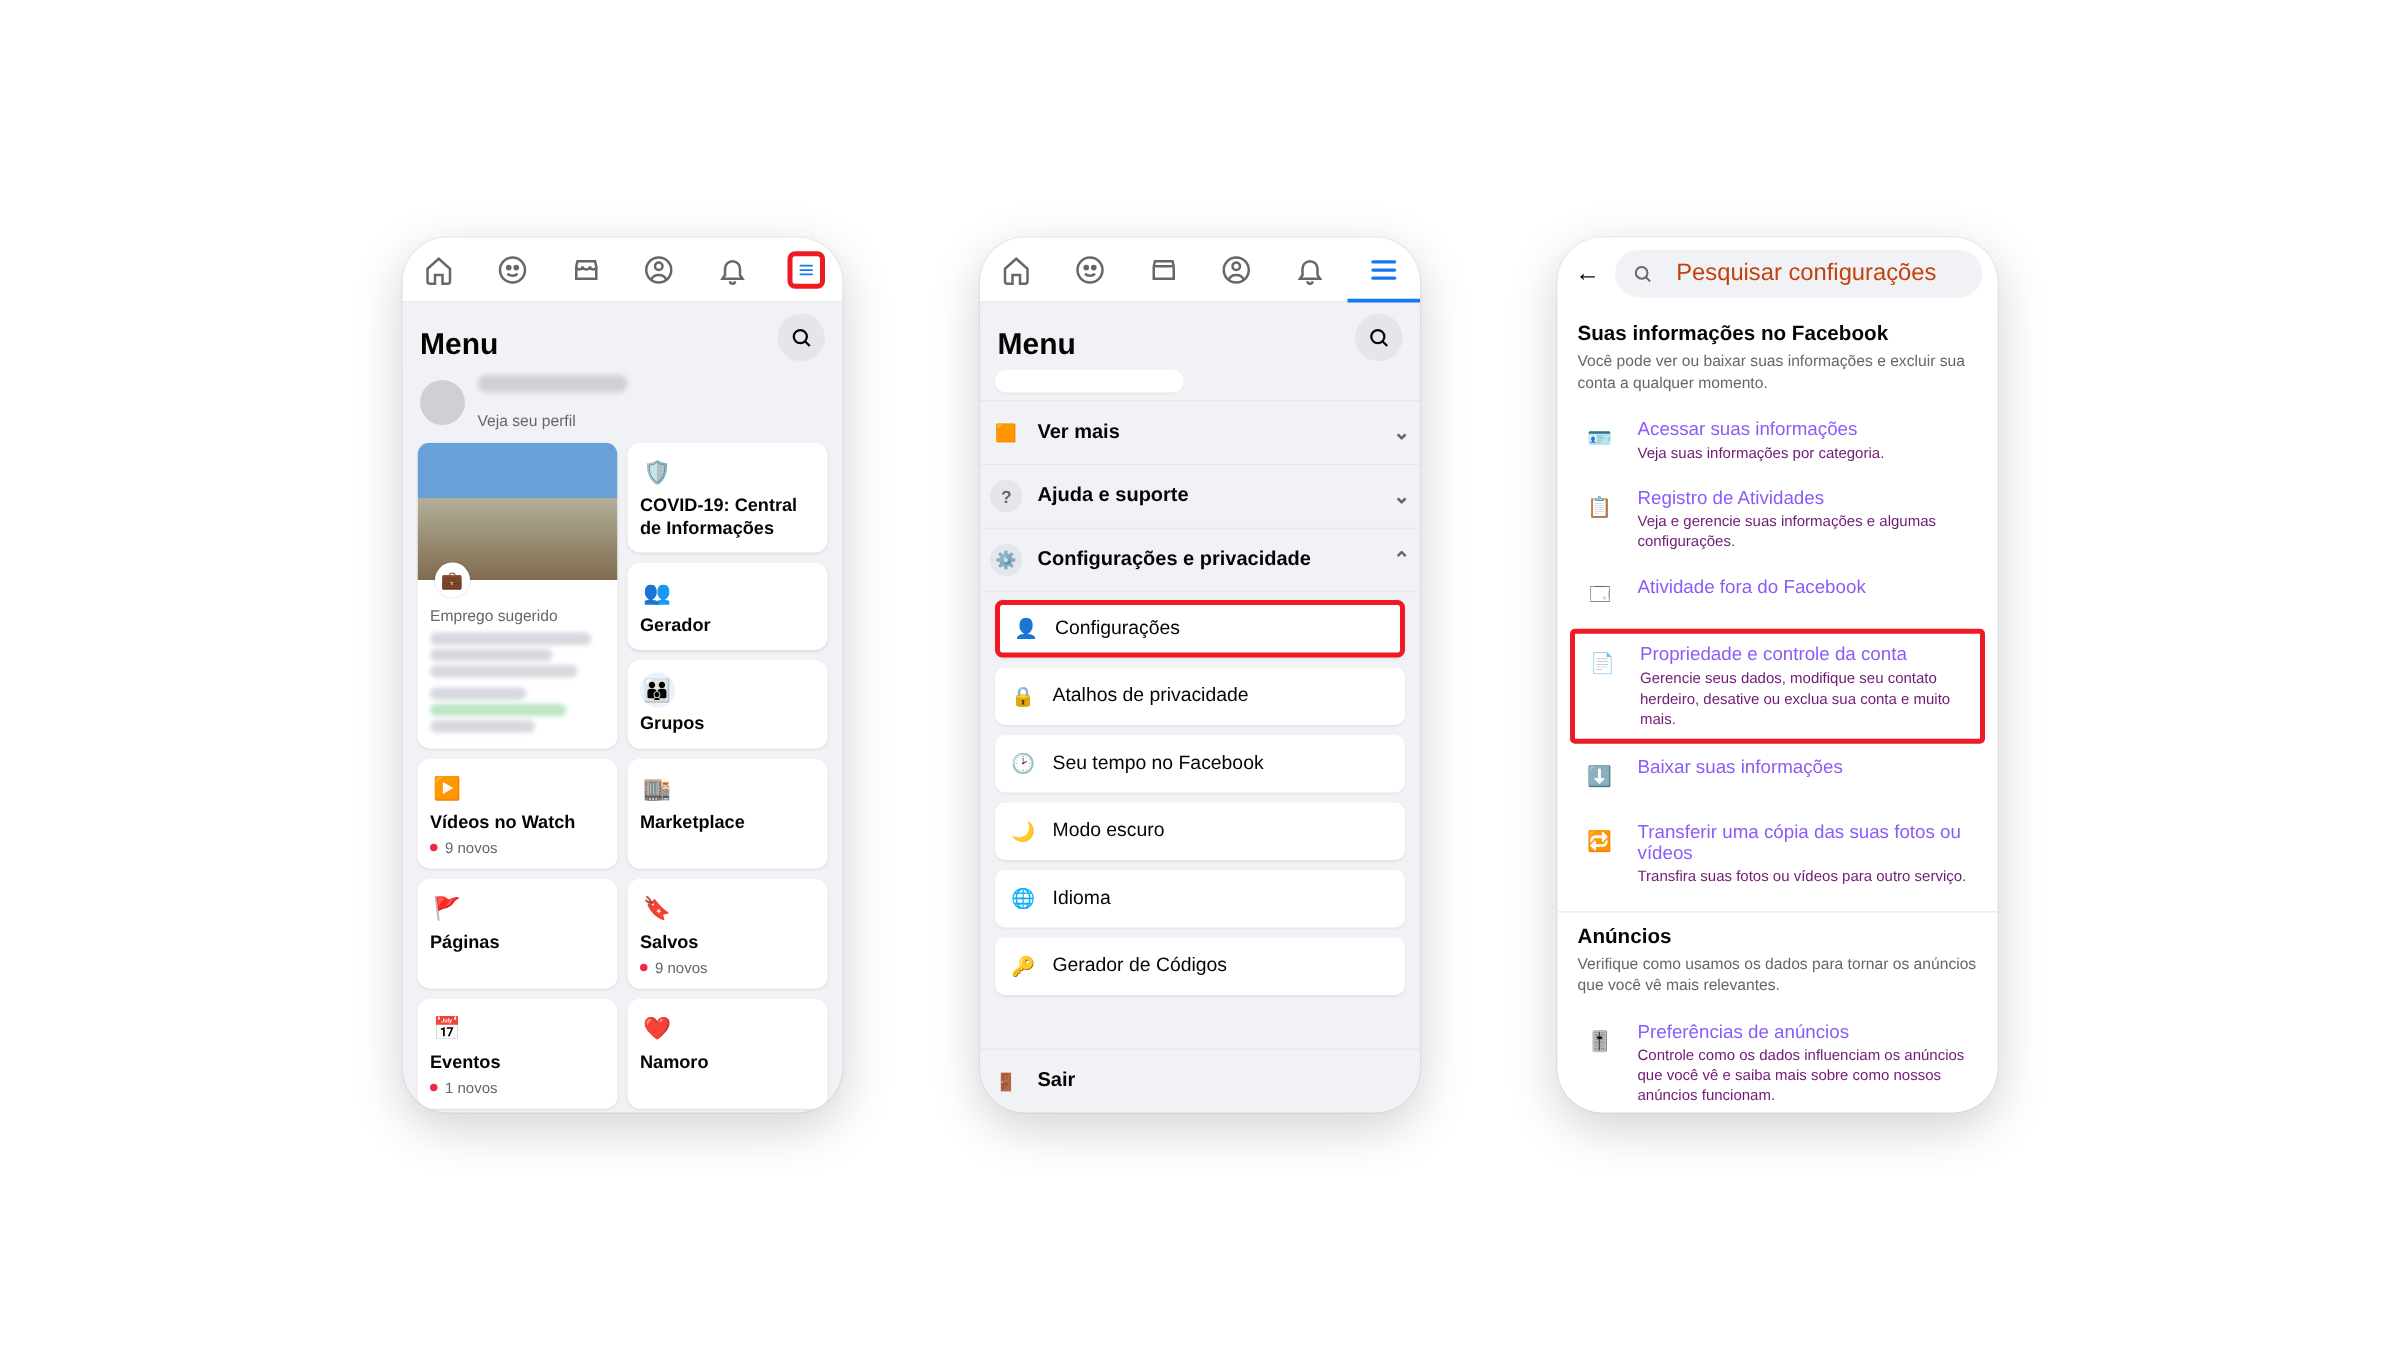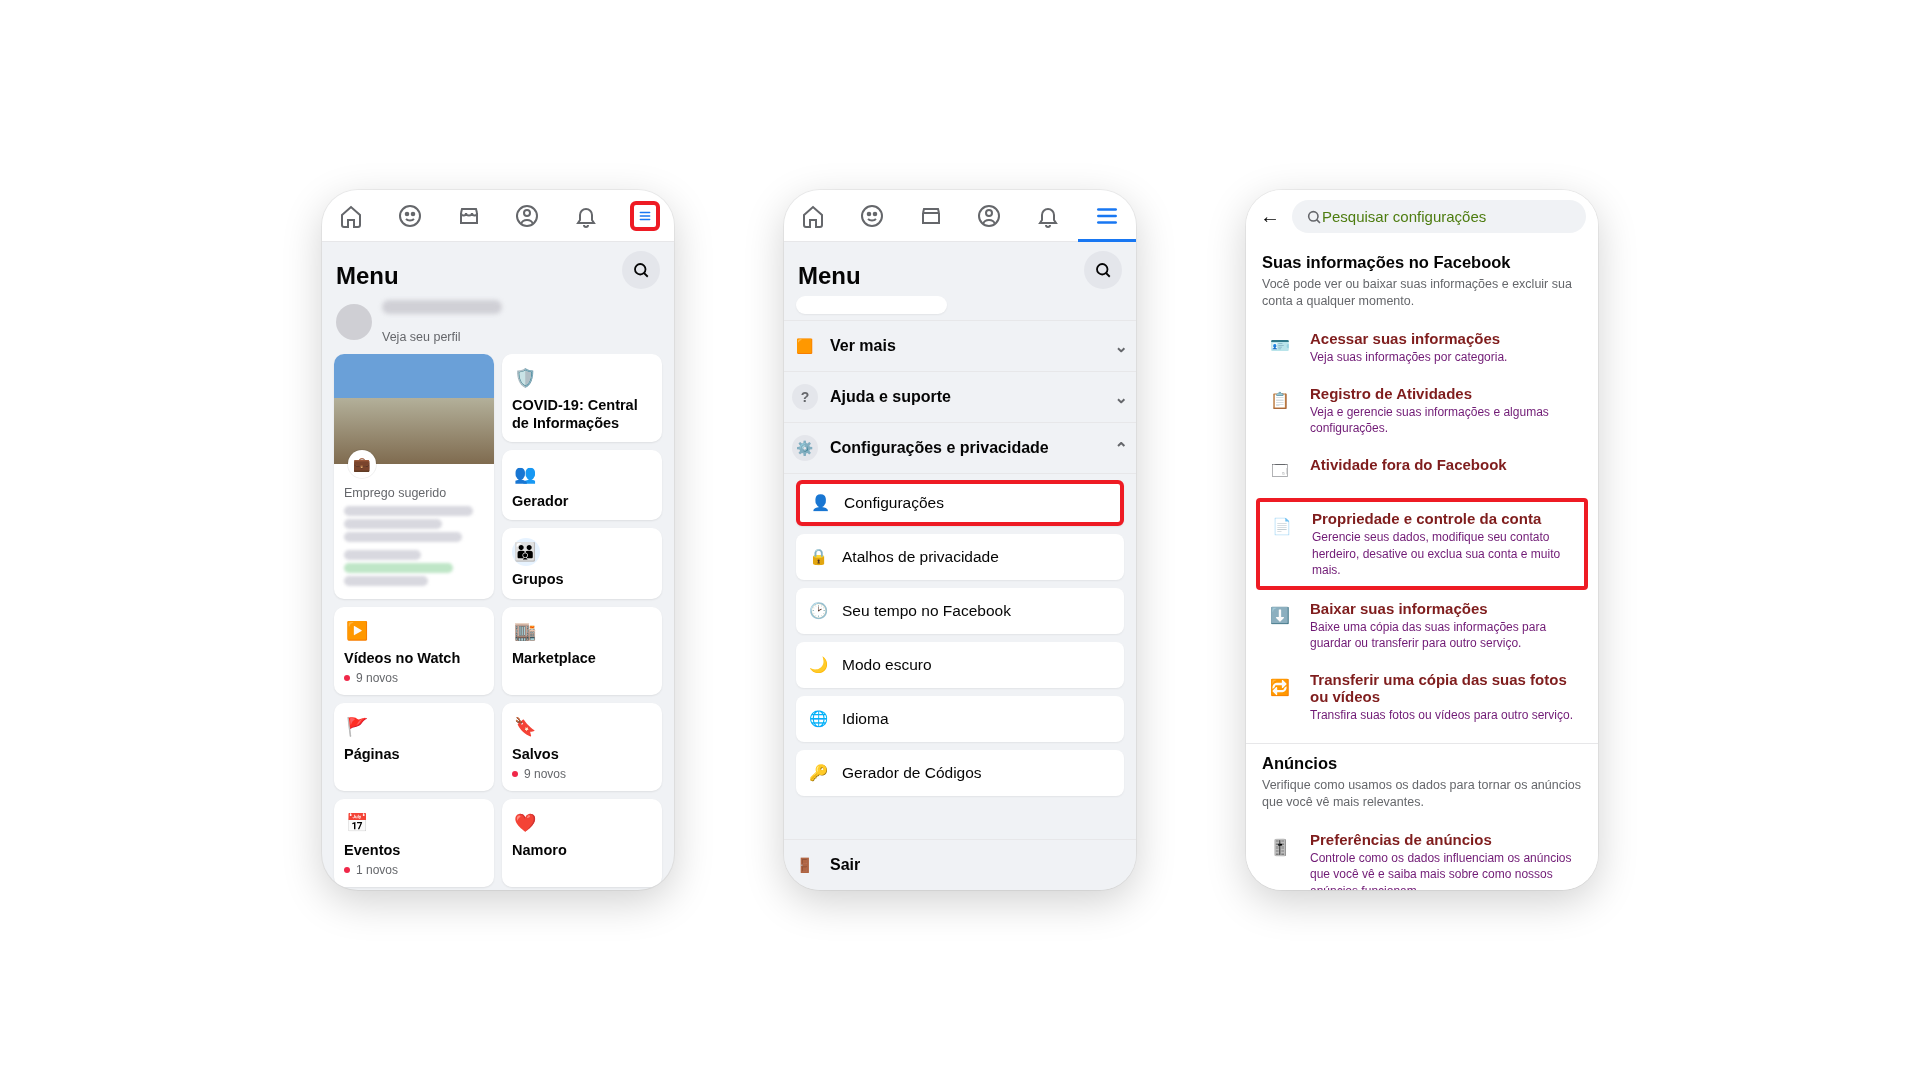--- a/index.html
+++ b/index.html
@@ -74,27 +74,27 @@
   .white-row {
     background:#fff; border-radius:8px; padding:12px 12px;
     display:flex; align-items:center; gap:12px; font-size:15.5px; font-weight:500; color:#050505;
     box-shadow:0 1px 2px rgba(0,0,0,.06);
   }
   .white-row .wicon { width:22px; height:22px; display:flex; align-items:center; justify-content:center; color:#8a8d91; }
   .hl-red-big { border:4px solid #ee1b24; border-radius:6px; padding:8px 10px !important; }
 
   
   .s3-header { display:flex; align-items:center; gap:10px; padding:10px 12px; background:#fff; }
-  .search-pill { flex:1; background:#f0f2f5; border-radius:20px; padding:8px 14px; display:flex; align-items:center; gap:0; color:#4d7c0f; font-size:15px; }
+  .search-pill { flex:1; background:#f0f2f5; border-radius:20px; padding:8px 14px; display:flex; align-items:center; gap:19px; color:#c2410c; font-size:19px; }
   .s3-body { padding: 10px 16px 2px 16px; background:#fff; flex:1; overflow:hidden; }
   .s3-title { font-size:16.5px; font-weight:700; color:#050505; margin-bottom:4px; }
   .s3-desc { font-size:12.5px; color:#65676b; line-height:1.35; margin-bottom:10px; }
   .s3-item { display:flex; gap:14px; padding:10px 2px; }
   .s3-icon { width:32px; height:32px; flex:0 0 32px; color:#65676b; display:flex; align-items:center; justify-content:center; }
-  .s3-item .it { font-size:15px; font-weight:700; color:#7f1d1d; margin-bottom:2px; }
+  .s3-item .it { font-size:15px; font-weight:400; color:#8b5cf6; margin-bottom:2px; }
   .s3-item .id { font-size:12px; color:#701a75; line-height:1.35; }
   .s3-hl { border:4px solid #ee1b24; border-radius:4px; margin:0 -6px; padding:8px 6px; }
   .hr { height:1px; background:#e7e7e9; margin:10px -16px; }
 
   svg { display:block; }
 </style>
 </head>
 <body>
 
 <div class="phone">
@@ -378,21 +378,20 @@
       <span class="s3-icon">📄</span>
       <div>
           <div class="it">Propriedade e controle da conta</div>
           <div class="id">Gerencie seus dados, modifique seu contato herdeiro, desative ou exclua sua conta e muito mais.</div>
         </div>
     </div>
     <div class="s3-item">
       <span class="s3-icon">⬇️</span>
       <div>
           <div class="it">Baixar suas informações</div>
-          <div class="id">Baixe uma cópia das suas informações para guardar ou transferir para outro serviço.</div>
         </div>
     </div>
     <div class="s3-item">
       <span class="s3-icon">🔁</span>
       <div>
           <div class="it">Transferir uma cópia das suas fotos ou vídeos</div>
           <div class="id">Transfira suas fotos ou vídeos para outro serviço.</div>
         </div>
     </div>
 

